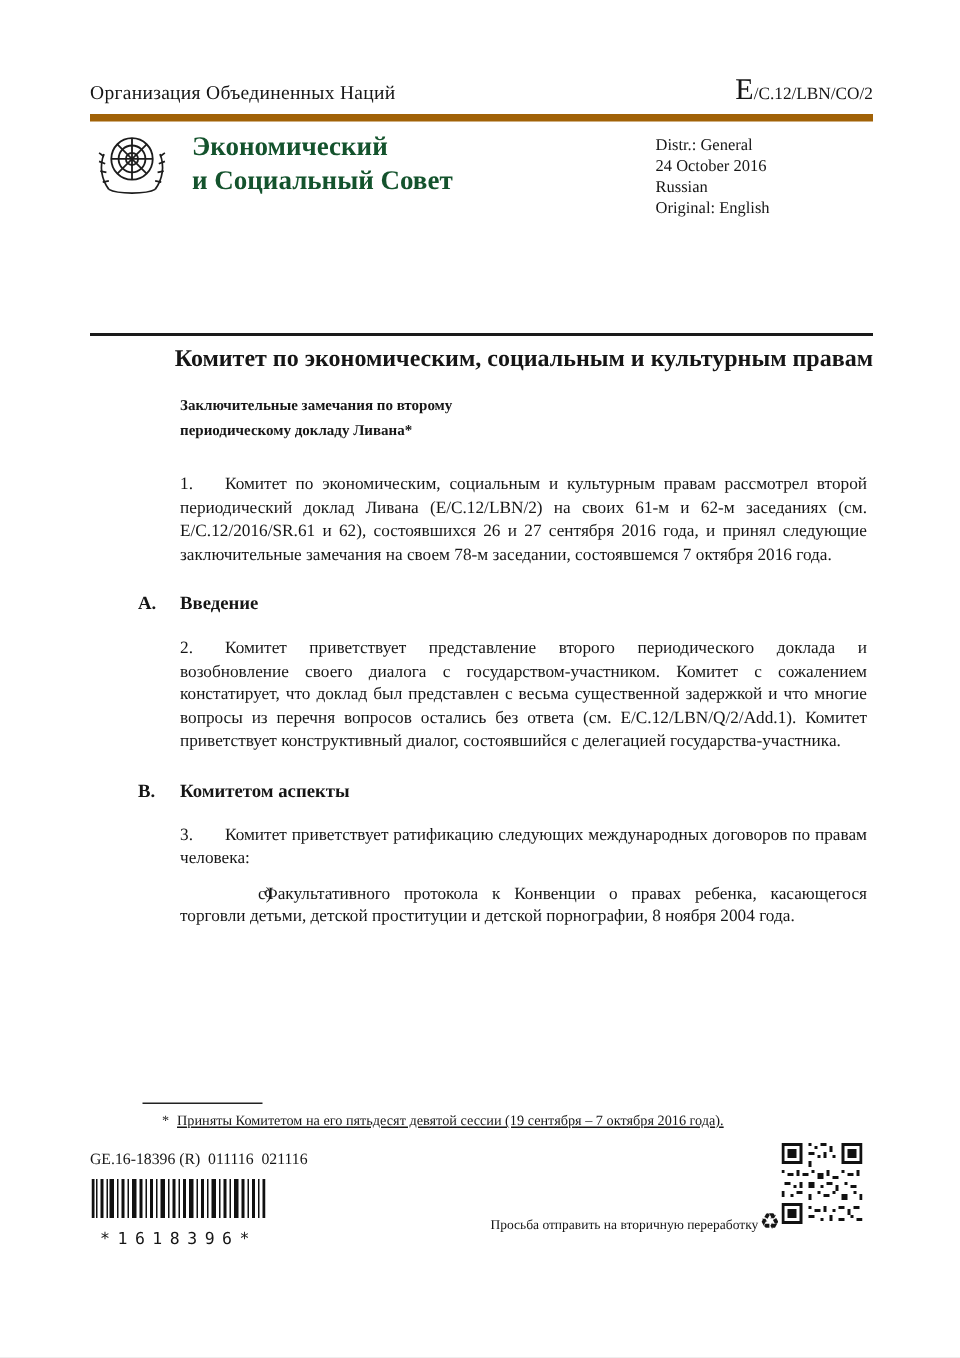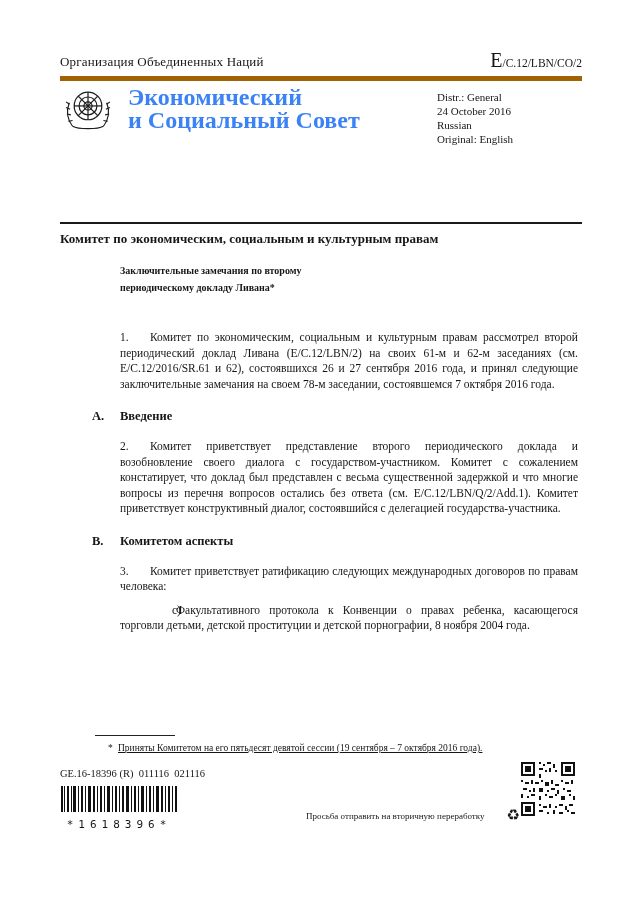--- a/index.html
+++ b/index.html
@@ -8,44 +8,44 @@
     font-family:"Liberation Serif", serif;color:#161616;outline:1px solid #d9d9d9;
     overflow:hidden;
   }
   
   .top-row{position:absolute;left:60px;right:58px;top:50px;display:flex;justify-content:space-between;align-items:flex-end;border-bottom:5px solid #a16207;padding-bottom:6px;}
   .org-name{font-size:13px;letter-spacing:.2px;}
   .doc-symbol{font-size:11.5px;white-space:nowrap;}
   .doc-symbol .big{font-size:20px;line-height:1;}
   
   .emblem{position:absolute;left:62px;top:84px;}
-  .council{position:absolute;left:128px;top:86px;font-weight:bold;font-size:24px;line-height:23px;color:#3b82f6;}
+  .council{position:absolute;left:128px;top:86px;font-weight:bold;font-size:18px;line-height:23px;color:#14532d;}
   .distr{position:absolute;left:437px;top:90px;font-size:11px;line-height:14px;}
   
   .rule-thick{position:absolute;left:60px;right:58px;top:222px;border-top:2px solid #1a1a1a;}
-  .committee{position:absolute;left:60px;right:58px;top:231px;font-weight:bold;font-size:13px;}
+  .committee{position:absolute;left:60px;right:58px;top:231px;font-weight:bold;font-size:16px;text-align:right;}
   
   .doc-body{position:absolute;left:120px;top:262px;width:458px;font-size:11.5px;line-height:15.6px;text-align:justify;}
   .doc-title{font-weight:bold;font-size:10px;line-height:17px;text-align:left;}
   .para{margin:0;margin-top:14px;}
-  .para:first-of-type{margin-top:34px;}
+  .para:first-of-type{margin-top:20px;}
   .pnum{display:inline-block;width:30px;}
   .sec-head{margin-top:17px;margin-left:-28px;font-weight:bold;font-size:12.5px;text-align:left;}
   .sec-letter{display:inline-block;width:28px;}
   .item{margin:0;margin-top:8px;text-indent:26px;}
   .ilabel{display:inline-block;width:30px;}
   
   .fn-rule{position:absolute;left:95px;top:735px;width:80px;border-top:1px solid #222;}
   .footnote{position:absolute;left:108px;top:742px;width:400px;font-size:9.5px;line-height:13px;padding-left:12px;text-indent:-12px;text-decoration:underline;}
   .fn-marker{display:inline-block;width:10px;text-indent:0;}
   
   .ge-number{position:absolute;left:60px;top:768px;font-size:10.5px;white-space:pre;}
   .barcode-wrap{position:absolute;left:60px;top:786px;width:118px;text-align:center;}
   .barcode-text{font-family:"DejaVu Sans Mono", monospace;font-size:11px;letter-spacing:5px;margin-top:2px;white-space:nowrap;}
-  .recycle{position:absolute;left:280px;top:808px;width:240px;display:flex;align-items:center;justify-content:flex-end;gap:22px;font-size:9px;}
+  .recycle{position:absolute;left:280px;top:808px;width:240px;display:flex;align-items:center;justify-content:flex-end;gap:1px;font-size:9px;}
   .recycle-glyph{font-size:15px;line-height:1;}
   .qr{position:absolute;left:521px;top:762px;}
 </style>
 </head>
 <body>
 
 <div class="page">
 
   <div class="top-row">
     <span class="org-name">Организация Объединенных Наций</span>

